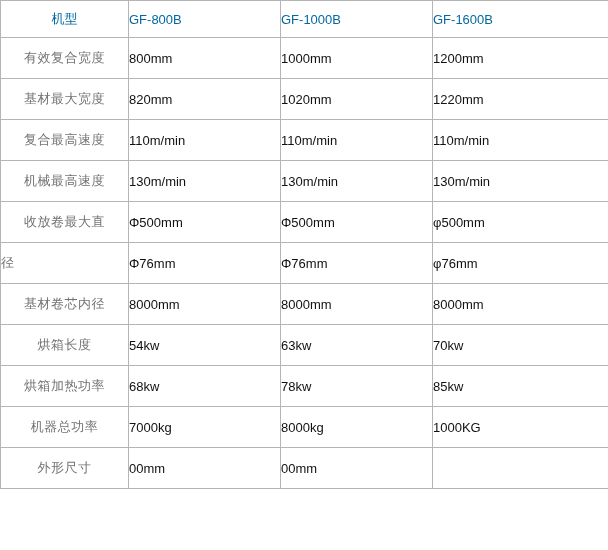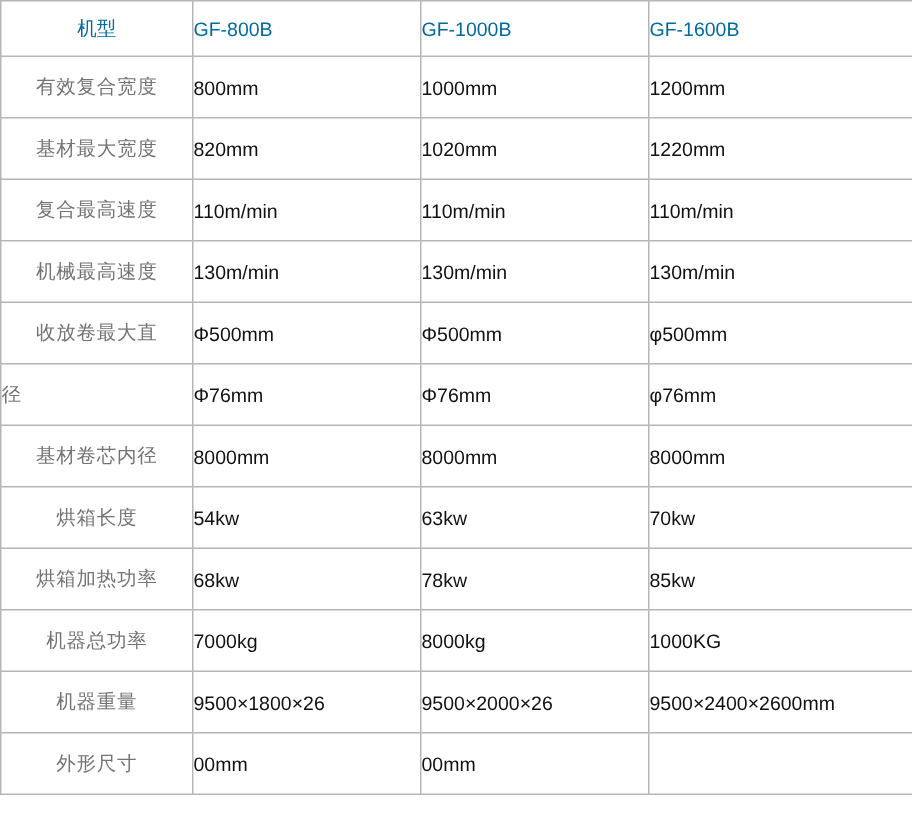--- a/index.html
+++ b/index.html
@@ -153,25 +153,19 @@
       <td class="val-cell">78kw</td>
       <td class="val-cell last">85kw</td>
     </tr>
     <tr>
       <td class="label-cell">机器总功率</td>
       <td class="val-cell">7000kg</td>
       <td class="val-cell">8000kg</td>
       <td class="val-cell last">1000KG</td>
     </tr>
     <tr>
-      <td class="label-cell">机器重量</td>
-      <td class="val-cell wide">9500×1800×26</td>
-      <td class="val-cell wide">9500×2000×26</td>
-      <td class="val-cell last">9500×2400×2600mm</td>
-    </tr>
-    <tr>
       <td class="label-cell">外形尺寸</td>
       <td class="val-cell overflow">00mm</td>
       <td class="val-cell overflow">00mm</td>
       <td class="val-cell last"></td>
     </tr>
   </tbody>
 </table>
 
 </body></html>

